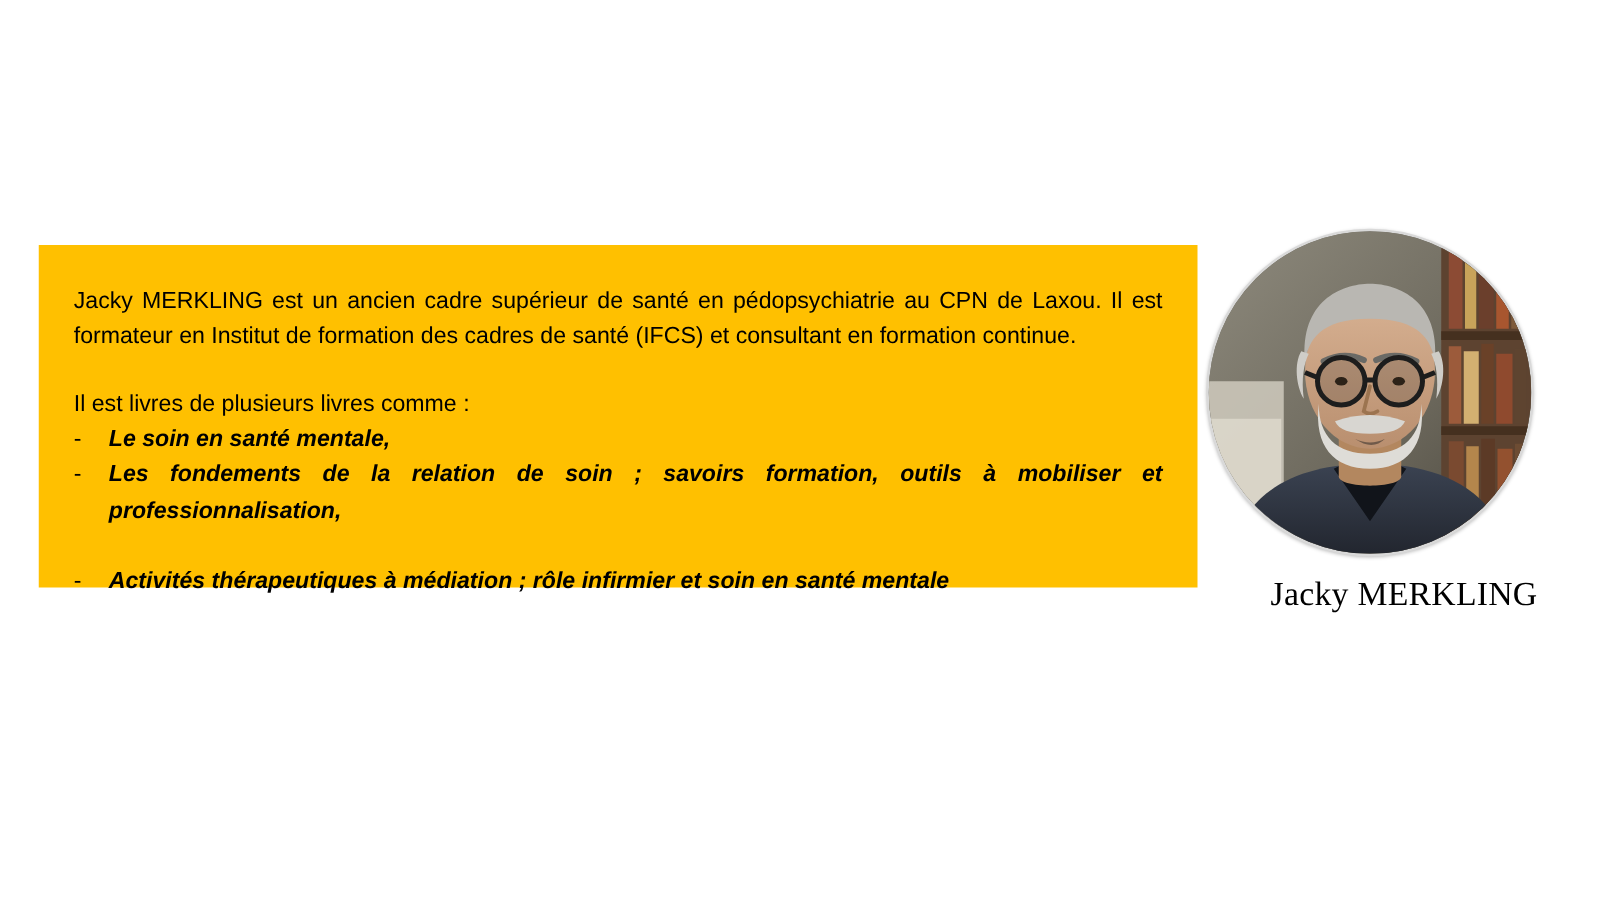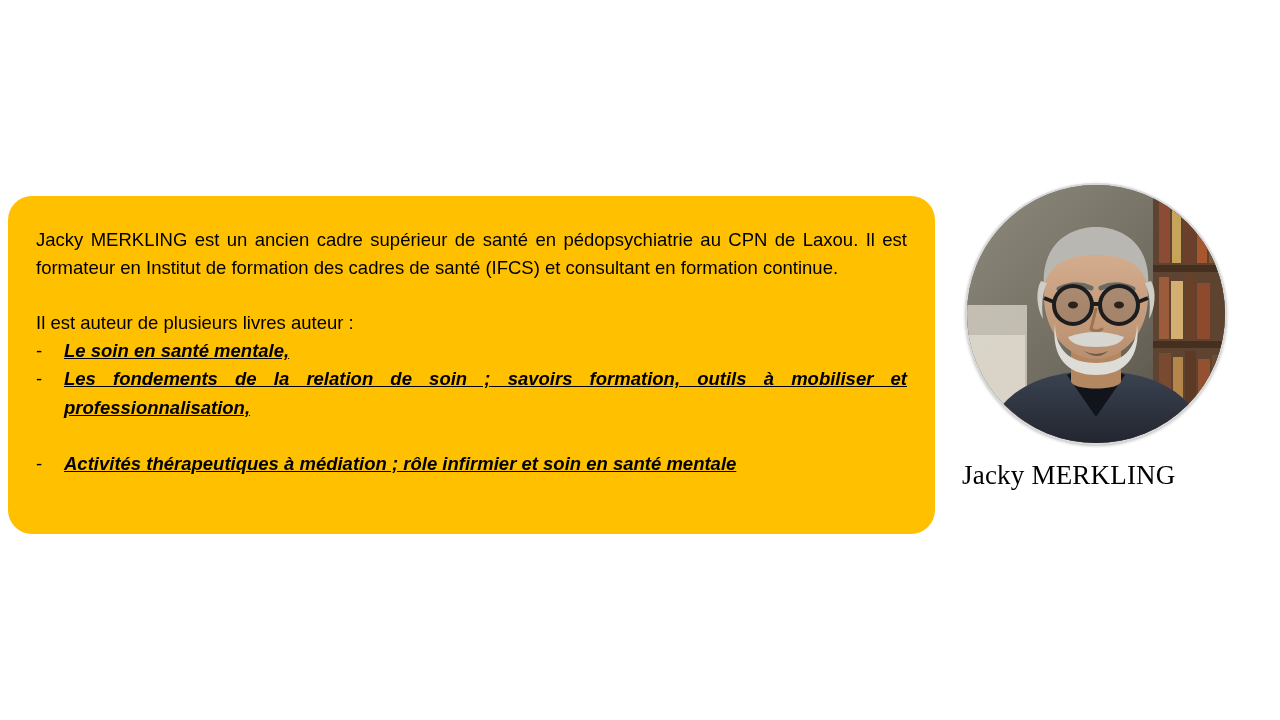--- a/index.html
+++ b/index.html
@@ -12,28 +12,27 @@
     height: 720px;
     position: relative;
     overflow: hidden;
     font-family: "Liberation Sans", sans-serif;
     color: #000000;
   }
 
   
   #bio-panel {
     position: absolute;
-    left: 8px;
+    left: 31px;
     top: 196px;
     width: 927px;
-    height: 338px;
+    height: 274px;
     background: #FFC000;
     box-sizing: border-box;
     padding: 30px 28px 20px 28px;
-    border-radius: 24px;
   }
   #bio-panel p {
     margin: 0;
     font-size: 18.5px;
     line-height: 1.52;
     text-align: justify;
     text-justify: inter-word;
   }
   #bio-intro {
     text-align: justify;
@@ -54,41 +53,40 @@
   }
   ul.book-list li .dash {
     width: 28px;
     flex: 0 0 28px;
     font-style: normal;
   }
   ul.book-list li .title {
     flex: 1 1 auto;
     font-style: italic;
     font-weight: bold;
-    text-decoration: underline;
     text-align: justify;
     text-justify: inter-word;
   }
   
   ul.book-list li .title::after {
     content: "";
     display: inline-block;
     width: 100%;
   }
   ul.book-list li.single .title::after {
     display: none;
   }
 
   
   #portrait-block {
     position: absolute;
     left: 962px;
     top: 183px;
     width: 268px;
-    text-align: left;
+    text-align: right;
   }
   #portrait-frame {
     width: 258px;
     height: 258px;
     margin: 0 auto;
     border-radius: 50%;
     overflow: hidden;
     border: 2px solid #d9d9d9;
     box-shadow: 0 1px 3px rgba(0,0,0,0.25);
     position: relative;
@@ -114,21 +112,21 @@
     margin-top: 4px;
   }
 </style>
 </head>
 <body>
 
 <div id="bio-panel">
 
   <p id="bio-intro">Jacky MERKLING est un ancien cadre supérieur de santé en pédopsychiatrie au CPN de Laxou. Il est formateur en Institut de formation des cadres de santé (IFCS) et consultant en formation continue.</p>
 
-  <p id="bio-books-lead">Il est auteur de plusieurs livres auteur :</p>
+  <p id="bio-books-lead">Il est livres de plusieurs livres comme :</p>
 
   <ul class="book-list">
     <li class="single">
       <span class="dash">-</span>
       <span class="title">Le soin en santé mentale,</span>
     </li>
     <li>
       <span class="dash">-</span>
       <span class="title">Les fondements de la relation de soin ; savoirs formation, outils à mobiliser et professionnalisation,</span>
     </li>

